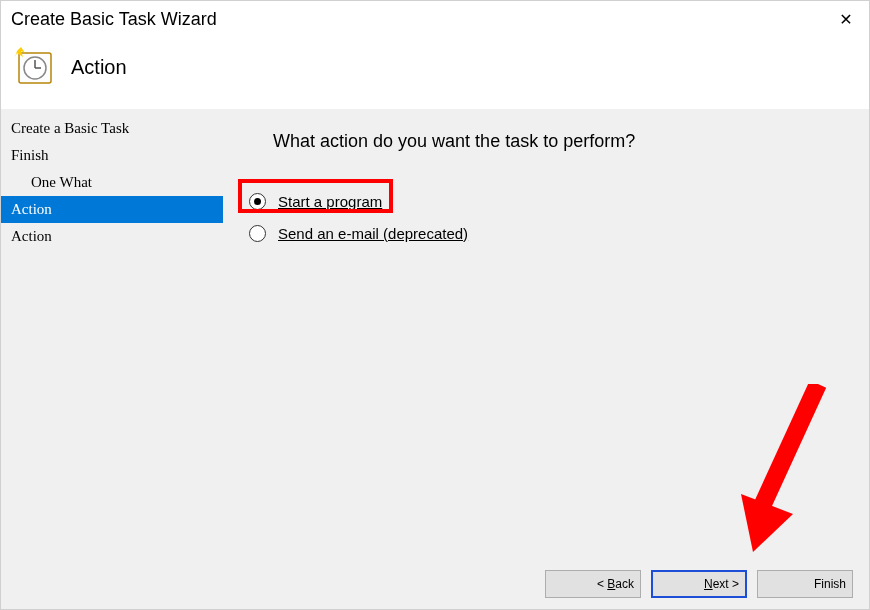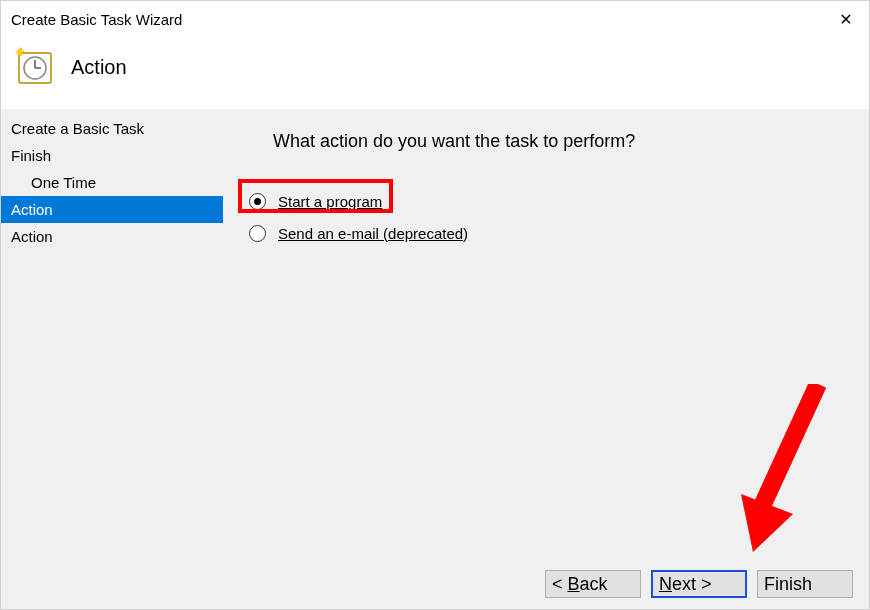--- a/index.html
+++ b/index.html
@@ -23,21 +23,21 @@
   }
   .titlebar {
     height: 36px;
     display: flex;
     align-items: center;
     justify-content: space-between;
     padding-left: 10px;
     box-sizing: border-box;
   }
   .titlebar-title {
-    font-size: 15px;
+    font-size: 18px;
   }
   .titlebar-close {
     width: 46px;
     height: 36px;
     display: flex;
     align-items: center;
     justify-content: center;
     font-size: 16px;
     font-family: Arial, sans-serif;
     cursor: default;
@@ -69,20 +69,21 @@
   
   .sidebar {
     width: 222px;
     flex: 0 0 auto;
     padding-top: 6px;
   }
   .step {
     line-height: 27px;
     padding-left: 10px;
     cursor: default;
+    font-family: Liberation Serif, serif;
   }
   .step.indent {
     padding-left: 30px;
   }
   .step.active {
     background: #0078d7;
     color: #fff;
   }
 
   
@@ -159,26 +160,26 @@
     justify-content: flex-end;
     align-items: center;
     padding-right: 16px;
     gap: 10px;
   }
   .btn {
     width: 96px;
     height: 28px;
     background: #e1e1e1;
     border: 1px solid #adadad;
-    font-size: 18px;
+    font-size: 12px;
     font-family: inherit;
     cursor: default;
     display: flex;
     align-items: center;
-    justify-content: flex-start;
+    justify-content: flex-end;
   }
   .btn.primary {
     border: 2px solid #1d4ed8;
   }
   .btn .u {
     text-decoration: underline;
   }
 </style>
 </head>
 <body>
@@ -204,21 +205,21 @@
     </span>
     <span class="header-title">Action</span>
   </div>
 
   <div class="body">
 
     <div class="sidebar">
       <div id="steps-container">
           <div class="step">Create a Basic Task</div>
           <div class="step">Finish</div>
-          <div class="step indent">One Time</div>
+          <div class="step indent">One What</div>
           <div class="step active">Action</div>
           <div class="step">Action</div>
         </div>
     </div>
 
     <div class="main">
       <div class="prompt">What action do you want the task to perform?</div>
 
       <div class="options" id="options-container">
           <div class="option">

